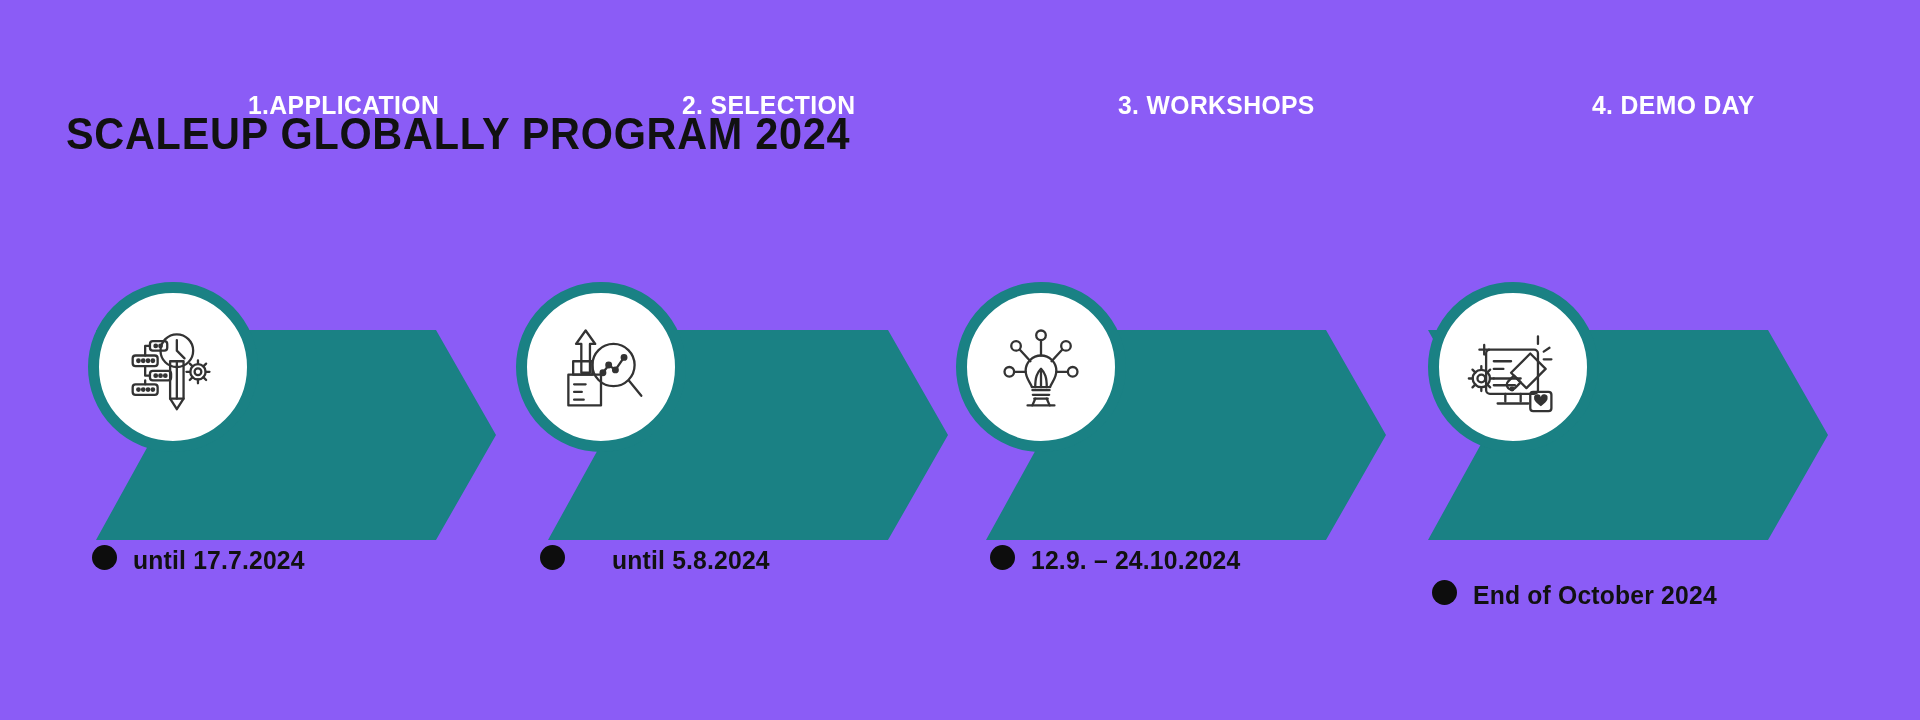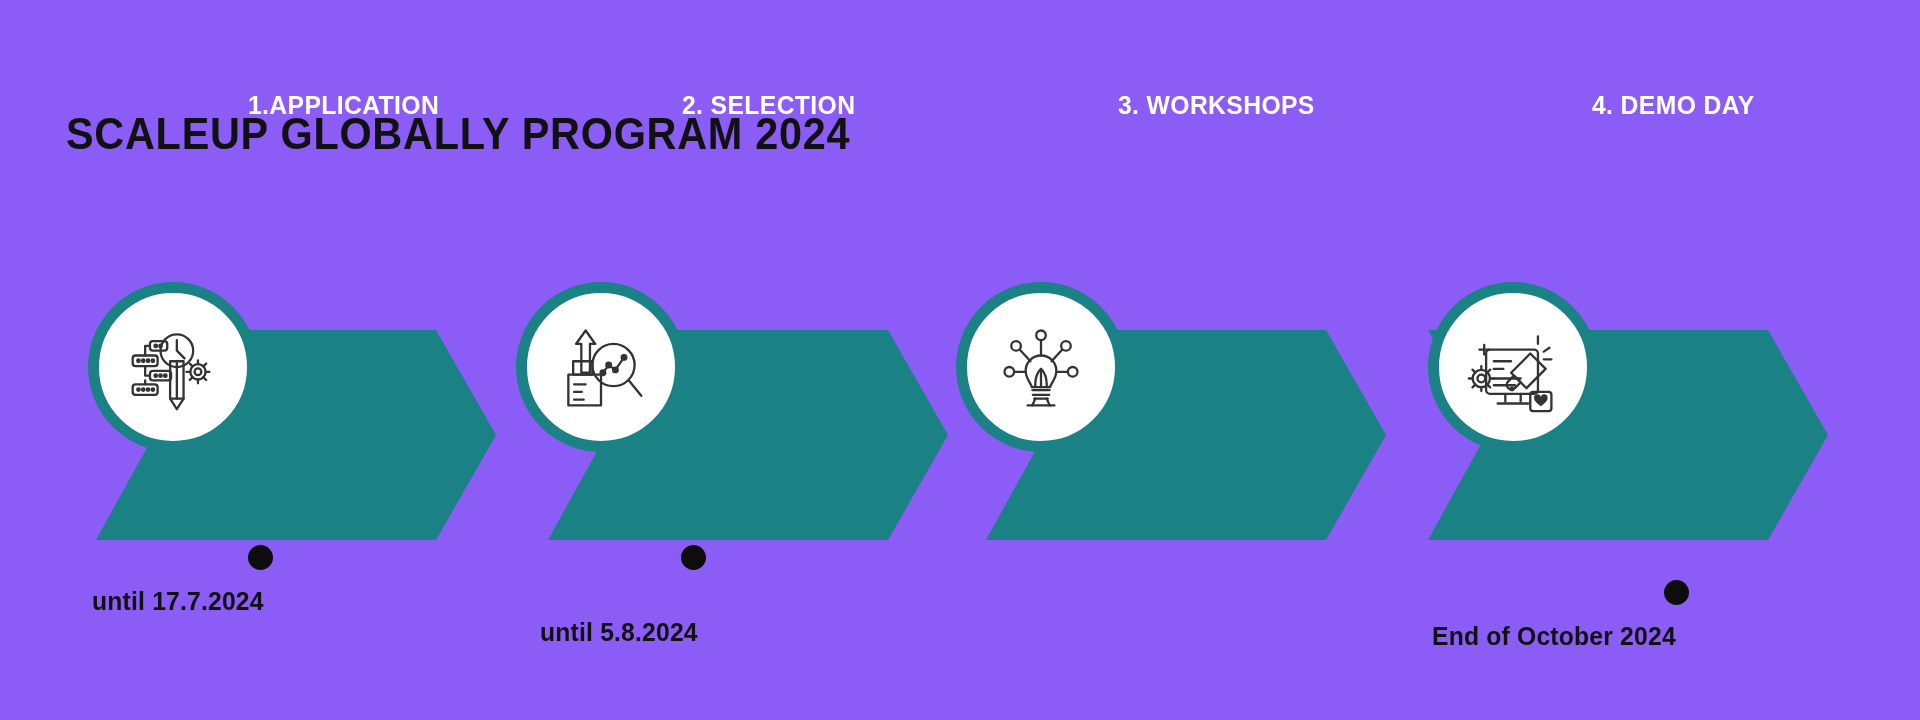--- a/index.html
+++ b/index.html
@@ -96,24 +96,23 @@
     width: 96px;
     height: 96px;
     display: block;
   }
 
   
   .date-item {
     position: absolute;
     top: 545px;
     display: flex;
-    align-items: flex-end;
+    align-items: flex-start;
     gap: 16px;
     white-space: nowrap;
-    flex-direction: column;
   }
   .bullet {
     width: 25px;
     height: 25px;
     border-radius: 50%;
     background: #0d0d0d;
     flex: 0 0 auto;
   }
   .date-text {
     font-family: "Liberation Sans", sans-serif;
@@ -277,18 +276,22 @@
   </div>
 
   <div class="date-item" style="left:92px;">
     <span class="bullet"></span>
     <span class="date-text">until  17.7.2024</span>
   </div>
   <div class="date-item" style="left:540px;gap:47px;">
     <span class="bullet"></span>
     <span class="date-text">until 5.8.2024</span>
   </div>
+  <div class="date-item" style="left:990px;">
+    <span class="bullet"></span>
+    <span class="date-text">12.9. – 24.10.2024</span>
+  </div>
   <div class="date-item" style="left:1432px;margin-top:35px;">
     <span class="bullet"></span>
     <span class="date-text">End of October 2024</span>
   </div>
 
 </div>
 
 </body></html>

